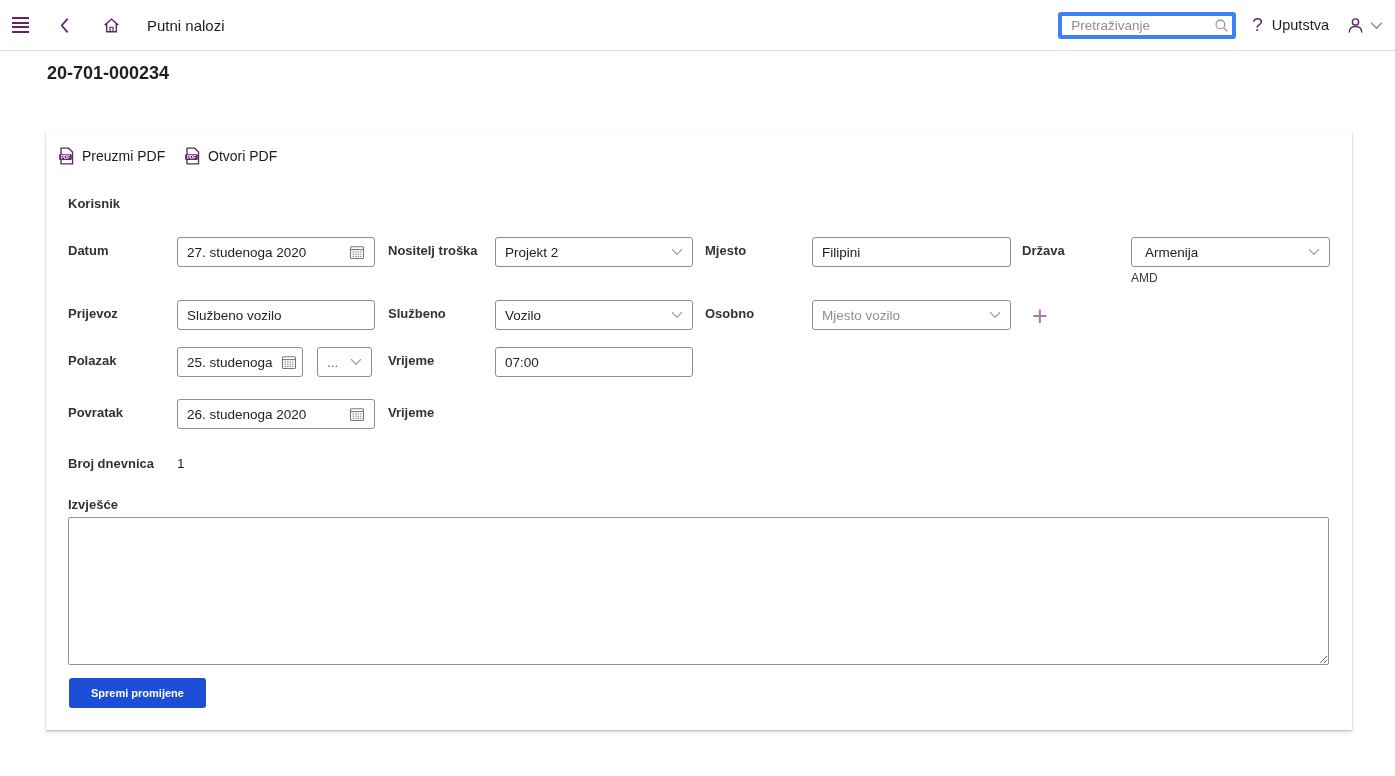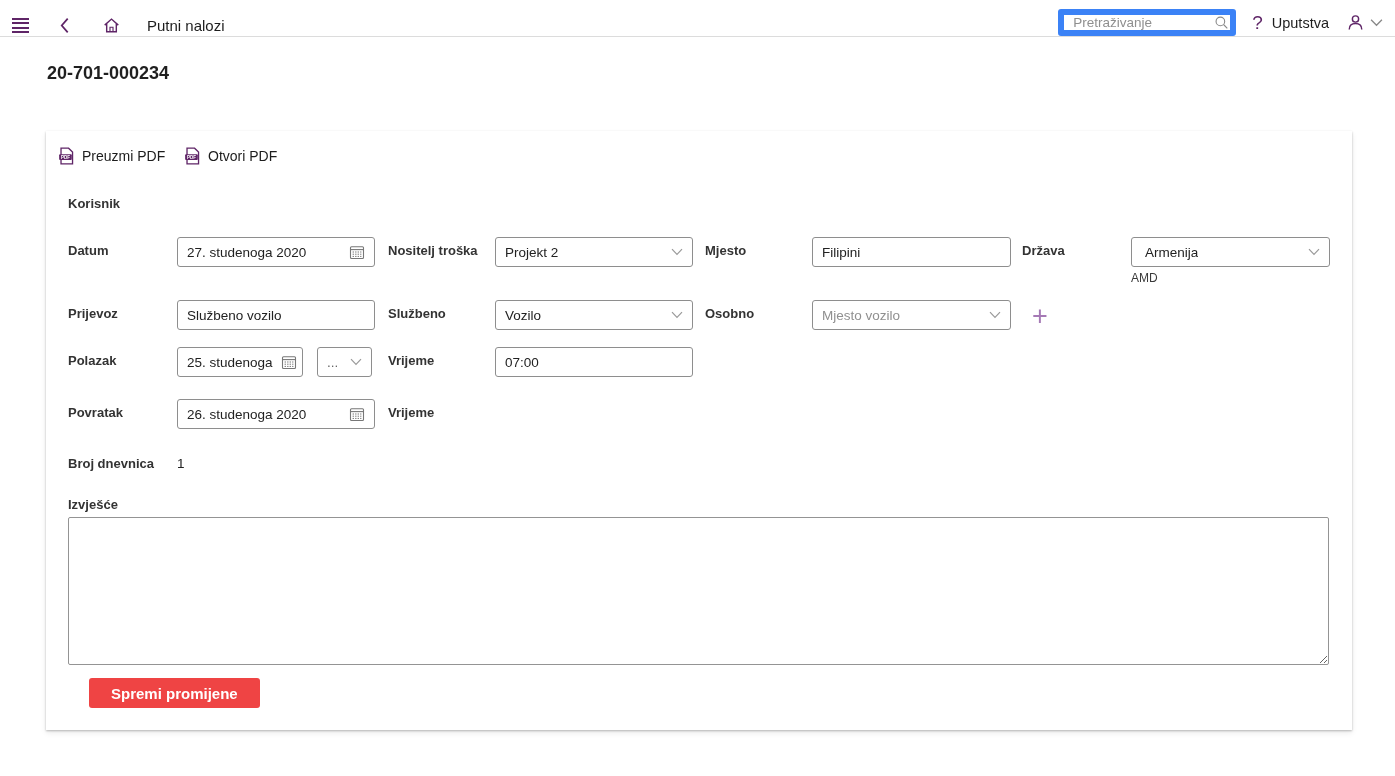--- a/index.html
+++ b/index.html
@@ -1,33 +1,33 @@
 <!DOCTYPE html>
 <html><head>
 <meta charset="utf-8">
 <style>
   * { box-sizing: border-box; margin: 0; padding: 0; }
   html,body { background:#fff; }
   body { font-family: "Liberation Sans", sans-serif; }
   .screen { position:relative; width:1395px; height:776px; background:#fff; overflow:hidden; }
 
   
-  .topbar { position:absolute; left:0; top:0; width:1395px; height:37px; background:#fff;
-            border-bottom:1px solid #dcdcdc; display:flex; align-items:flex-end; justify-content:space-between; }
+  .topbar { position:absolute; left:0; top:0; width:1395px; height:51px; background:#fff;
+            border-bottom:1px solid #dcdcdc; display:flex; align-items:center; justify-content:space-between; }
   .tb-left { display:flex; align-items:center; }
   .iconbtn { background:none; border:none; cursor:pointer; display:flex; align-items:center; padding:0; }
   .menu-btn { margin-left:12px; }
   .back-btn { margin-left:30px; }
   .home-btn { margin-left:33px; }
   .hamburger { display:inline-block; width:17px; }
   .hamburger i { display:block; height:0; border-top:2px solid #5f2567; margin:2.6px 0; }
   .tb-title { margin-left:27px; font-size:15px; color:#1d1d1d; }
   .tb-right { display:flex; align-items:center; padding-right:12px; }
   .searchwrap { position:relative; width:178px; height:27px; margin-right:12px; }
-  .searchwrap input { width:100%; height:100%; border:6px solid #3b82f6; border-radius:3px;
+  .searchwrap input { width:100%; height:100%; border:4px solid #3b82f6; border-radius:3px;
                       padding:0 26px 0 9px; font-size:13.5px; color:#333; font-family:inherit; }
   .searchwrap input::placeholder { color:#8f8f8f; }
   .searchwrap svg { position:absolute; right:7px; top:6px; }
   .help-q { color:#5f2567; font-size:19px; font-weight:400; margin:0 9px 0 4px; cursor:pointer; }
   .help-lbl { font-size:14.5px; color:#1d1d1d; cursor:pointer; }
   .user-ic { margin-left:17px; cursor:pointer; display:flex; align-items:center; }
   .user-chev { margin-left:5px; cursor:pointer; display:flex; align-items:center; }
 
   
   .page-title { position:absolute; left:47px; top:63px; font-size:18px; font-weight:bold; color:#1f1f1f; }
@@ -50,23 +50,23 @@
   .select .val { white-space:nowrap; overflow:hidden; }
   .select .val.ph { color:#909090; }
   .datebox { justify-content:space-between; cursor:pointer; }
   .datebox .val { white-space:nowrap; overflow:hidden; }
   .plain-val { position:absolute; font-size:13.5px; color:#222; }
   .currency { position:absolute; font-size:12px; color:#3a3a3a; }
   .plus-btn { position:absolute; left:1029px; top:303px; width:22px; height:26px; background:none; border:none;
               color:#a579b5; font-size:27px; font-weight:300; line-height:24px; cursor:pointer; font-family:inherit; }
   .report-area { position:absolute; left:68px; top:517px; width:1261px; height:148px; border:1px solid #949494;
                  border-radius:2px; font-family:inherit; font-size:13.5px; color:#222; padding:6px 8px; resize:both; }
-  .primary-btn { position:absolute; left:69px; top:678px; height:30px; padding:0 22px; background:#ef4444;
-                 color:#fff; font-size:15px; font-weight:bold; border:none; border-radius:3px; cursor:pointer;
-                 font-family:inherit;margin-left:20px; }
+  .primary-btn { position:absolute; left:69px; top:678px; height:30px; padding:0 22px; background:#1d4ed8;
+                 color:#fff; font-size:11px; font-weight:bold; border:none; border-radius:3px; cursor:pointer;
+                 font-family:inherit; }
 </style>
 </head>
 <body>
 
 <div class="screen">
 
   <header class="topbar">
     <div class="tb-left">
       <button class="iconbtn menu-btn">
         <span class="hamburger">

